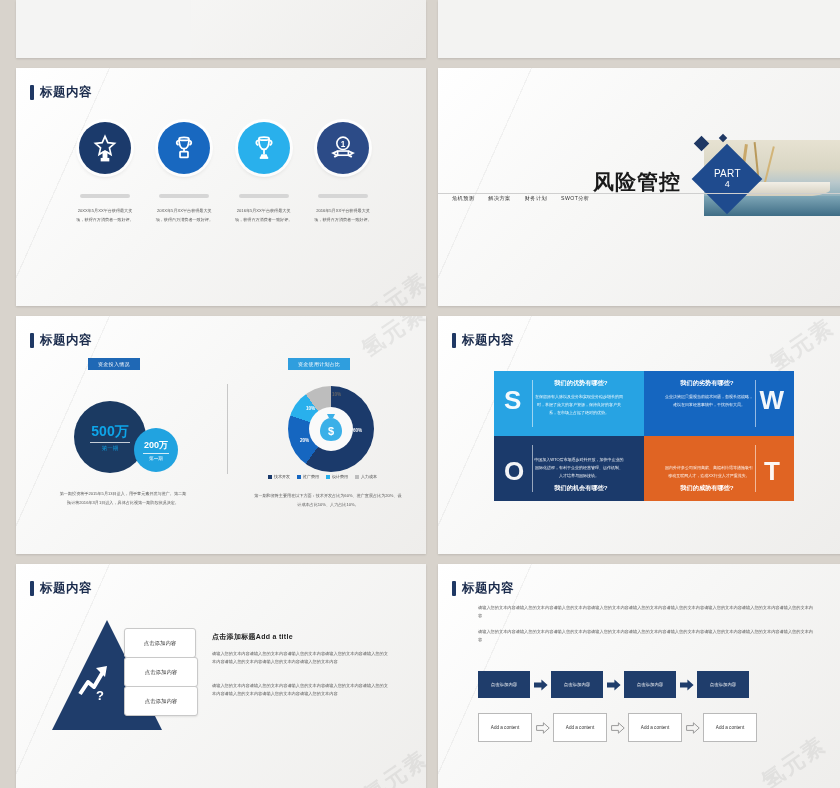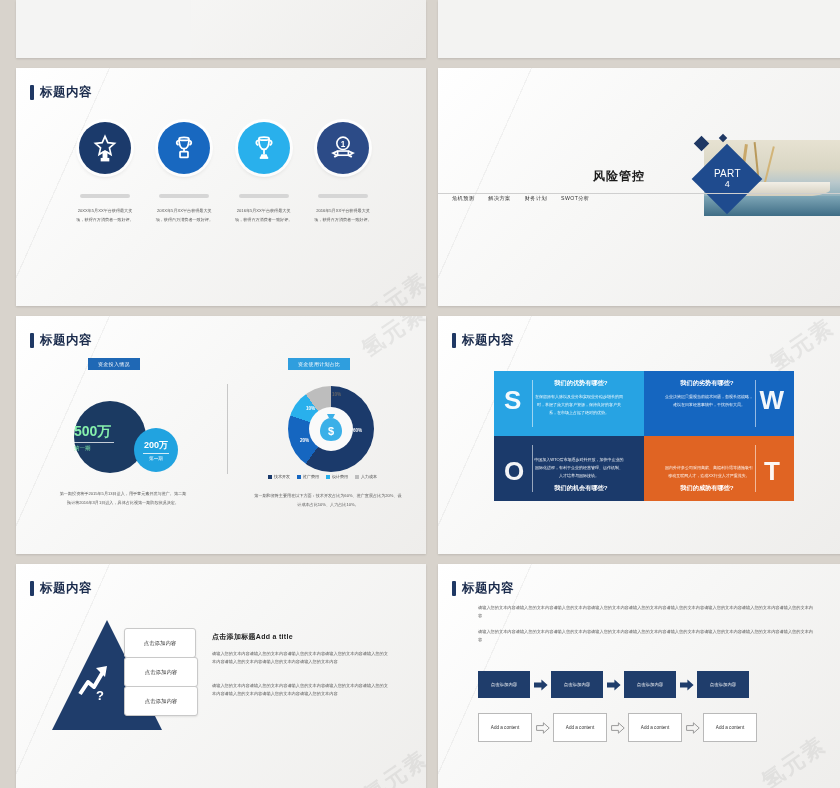--- a/index.html
+++ b/index.html
@@ -41,21 +41,21 @@
   
   .awards{position:absolute;left:58px;top:54px;width:300px;display:flex;justify-content:space-between;}
   .award{width:62px;display:flex;flex-direction:column;align-items:center;}
   .badge{width:52px;height:52px;border-radius:50%;display:flex;align-items:center;justify-content:center;
     box-shadow:0 0 0 3px rgba(255,255,255,.9),0 2px 5px rgba(0,0,0,.18);}
   .badge svg{width:28px;height:28px;}
   .award .rule{width:50px;height:4px;background:#d6d6d6;border-radius:2px;margin-top:20px;}
   .award .cap{margin-top:9px;font-size:4.1px;line-height:2.1;color:#555;text-align:center;width:60px;}
 
   
-  .pc-title{position:absolute;left:155px;top:100px;font-size:12px;font-weight:bold;color:#1a1a1a;letter-spacing:1px;}
+  .pc-title{position:absolute;left:155px;top:100px;font-size:21px;font-weight:bold;color:#1a1a1a;letter-spacing:1px;}
   .pc-rule{position:absolute;left:0;top:125px;width:410px;border-top:1px solid #cfcfcf;}
   .pc-subs{position:absolute;left:14px;top:127px;display:flex;gap:14px;}
   .pc-subs span{font-size:5.2px;color:#333;letter-spacing:.4px;}
   .pc-photo{position:absolute;left:266px;top:72px;width:146px;height:76px;overflow:hidden;
     background:
       linear-gradient(180deg,#e7e2d2 0%,#d9d6c4 38%,#b9c8cc 56%,#8fb0bb 75%,#5d8a9c 100%);}
   .pc-photo .mast{position:absolute;left:38px;top:4px;width:3px;height:42px;background:#c9a86a;transform:rotate(8deg);}
   .pc-photo .mast2{position:absolute;left:52px;top:2px;width:2px;height:46px;background:#b99a5c;transform:rotate(-6deg);}
   .pc-photo .mast3{position:absolute;left:64px;top:6px;width:2px;height:40px;background:#d2b478;transform:rotate(14deg);}
   .pc-photo .hull{position:absolute;left:18px;top:42px;width:108px;height:16px;border-radius:0 0 52% 52%;
@@ -68,21 +68,21 @@
   .pc-dia .in .p{font-size:10px;letter-spacing:.3px;}
   .pc-dia .in .n{font-size:9px;}
   .pc-sq1{position:absolute;left:258px;top:70px;width:11px;height:11px;background:#1f3864;transform:rotate(45deg);}
   .pc-sq2{position:absolute;left:282px;top:67px;width:6px;height:6px;background:#1f3864;transform:rotate(45deg);}
 
   
   .tagbtn{position:absolute;font-size:5px;color:#fff;background:#1f78c8;padding:3px 10px;letter-spacing:.3px;}
   .tagbtn.dark{background:#1f68b5;}
   .tagbtn.light{background:#2f9ede;}
   .bub-big{position:absolute;left:58px;top:85px;width:72px;height:72px;border-radius:50%;background:#1b3a62;
-    display:flex;flex-direction:column;justify-content:center;color:#86efac;}
+    display:flex;flex-direction:column;align-items:center;justify-content:center;color:#0ea5e9;}
   .bub-big .v{font-size:14px;font-weight:bold;letter-spacing:0;}
   .bub-big .ln{width:40px;height:1px;background:rgba(255,255,255,.75);margin:1px 0 2px;}
   .bub-big .l{font-size:5.5px;}
   .bub-sm{position:absolute;left:118px;top:112px;width:44px;height:44px;border-radius:50%;background:#21a3e0;
     display:flex;flex-direction:column;align-items:center;justify-content:center;color:#fff;}
   .bub-sm .v{font-size:9px;font-weight:bold;}
   .bub-sm .ln{width:26px;height:1px;background:rgba(255,255,255,.8);margin:1px 0 2px;}
   .bub-sm .l{font-size:4.6px;}
   .divider{position:absolute;left:211px;top:68px;width:1px;height:90px;background:#c8c8c8;}
   .donut-wrap{position:absolute;left:272px;top:70px;width:86px;height:86px;}

